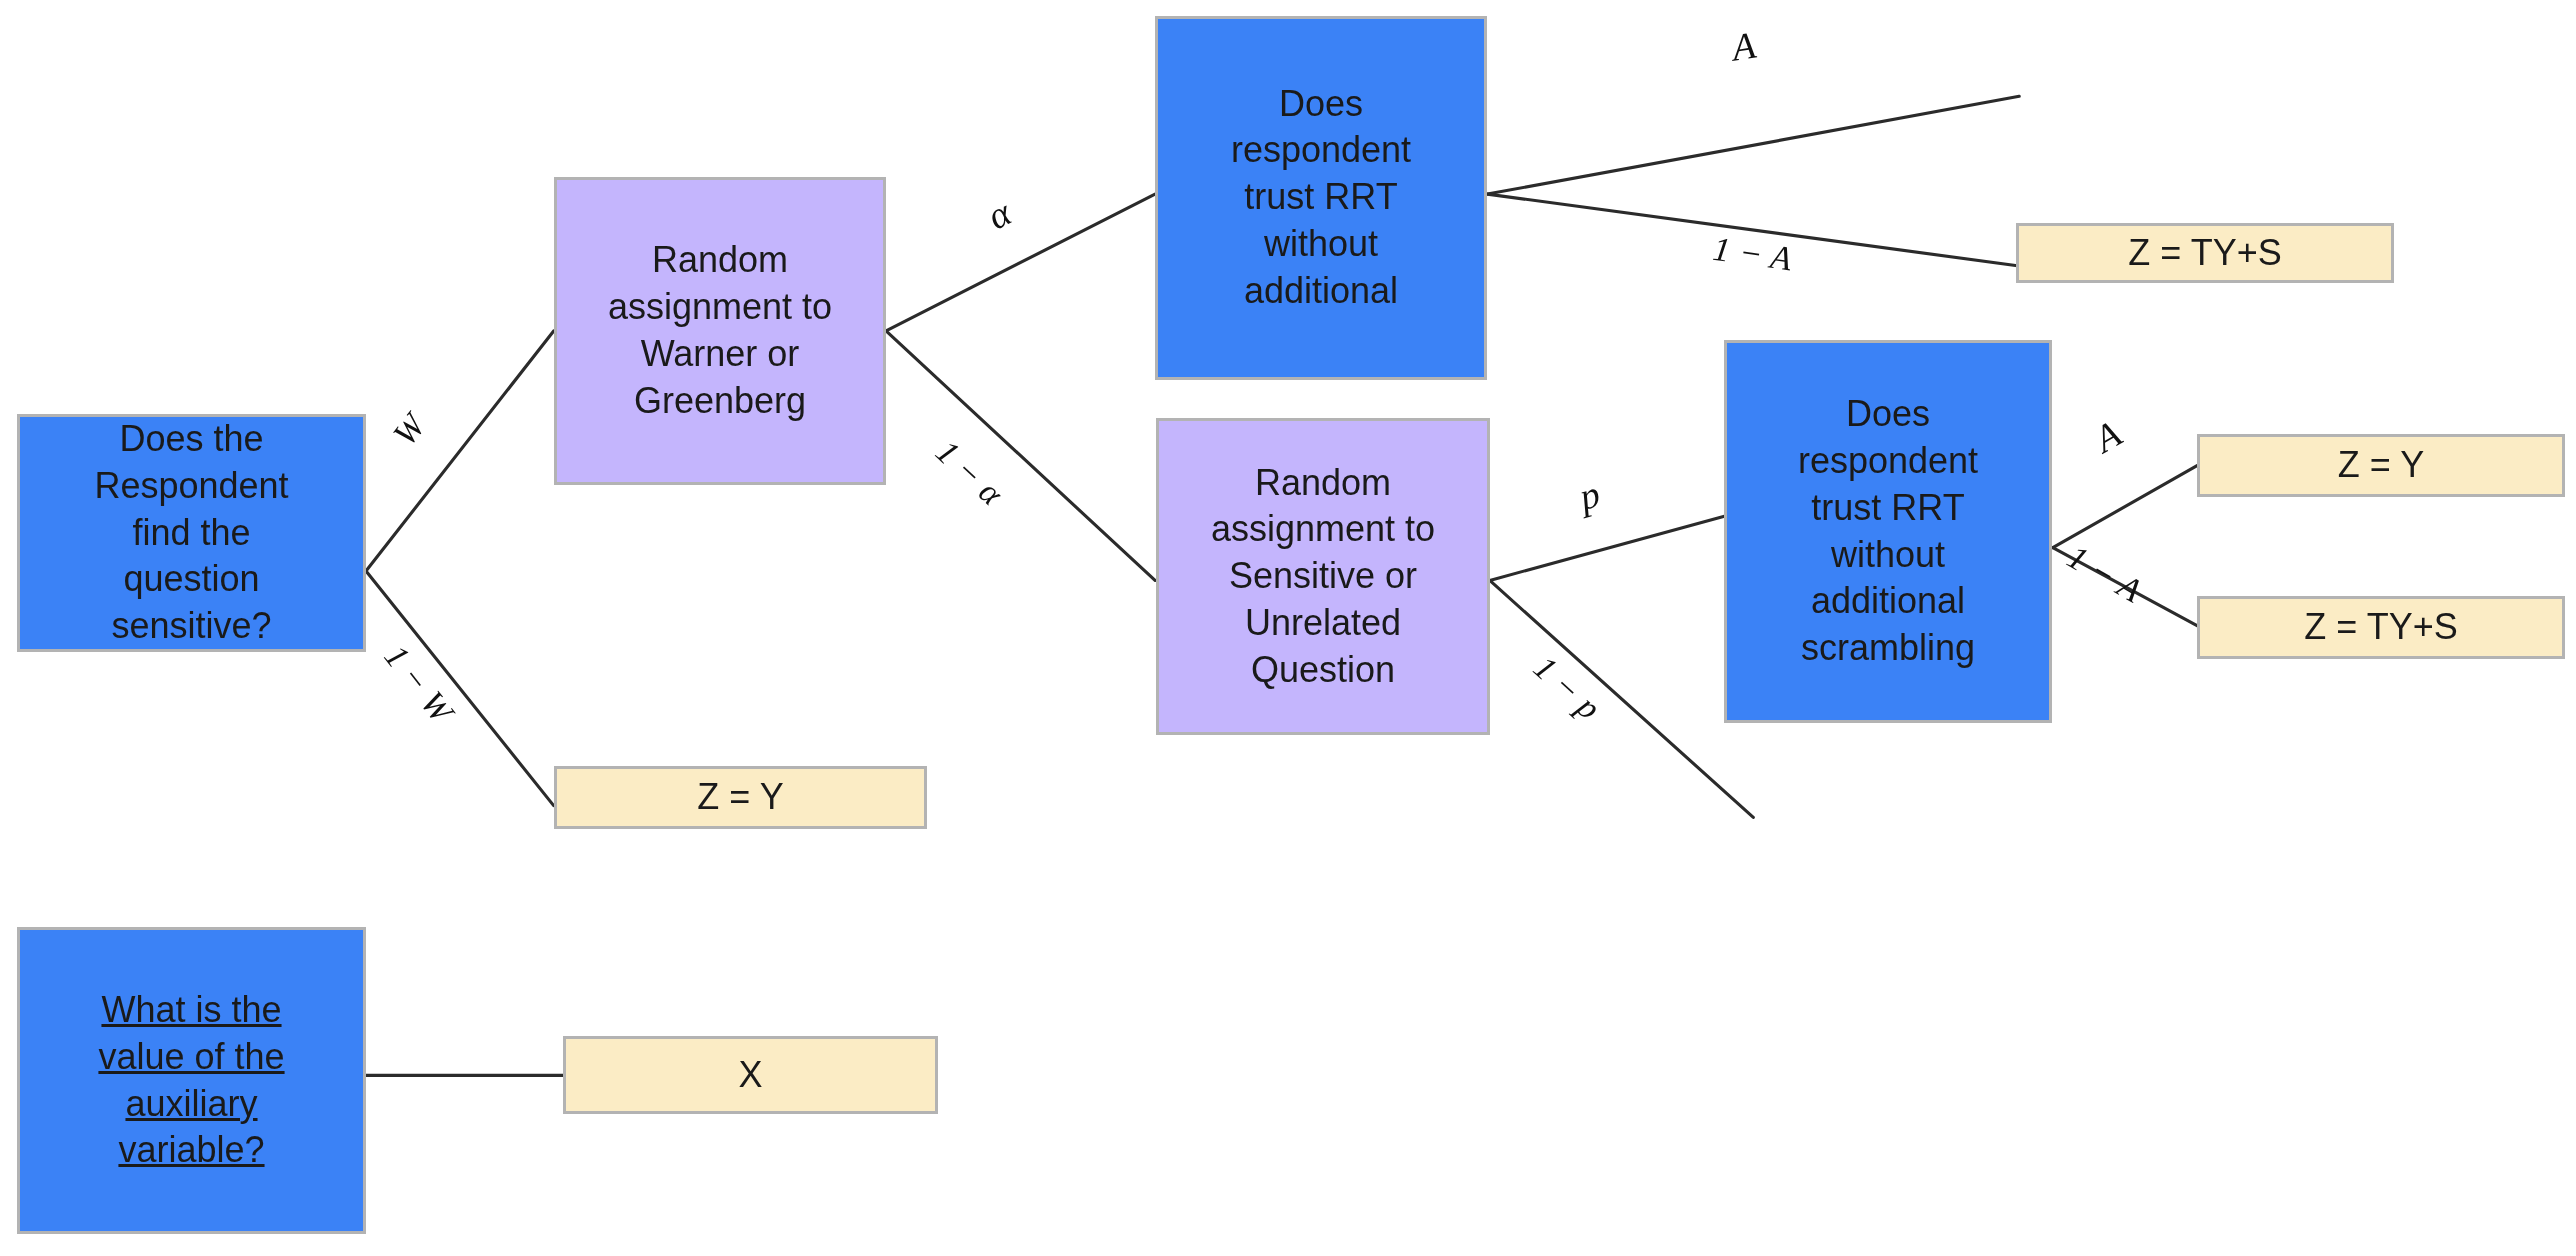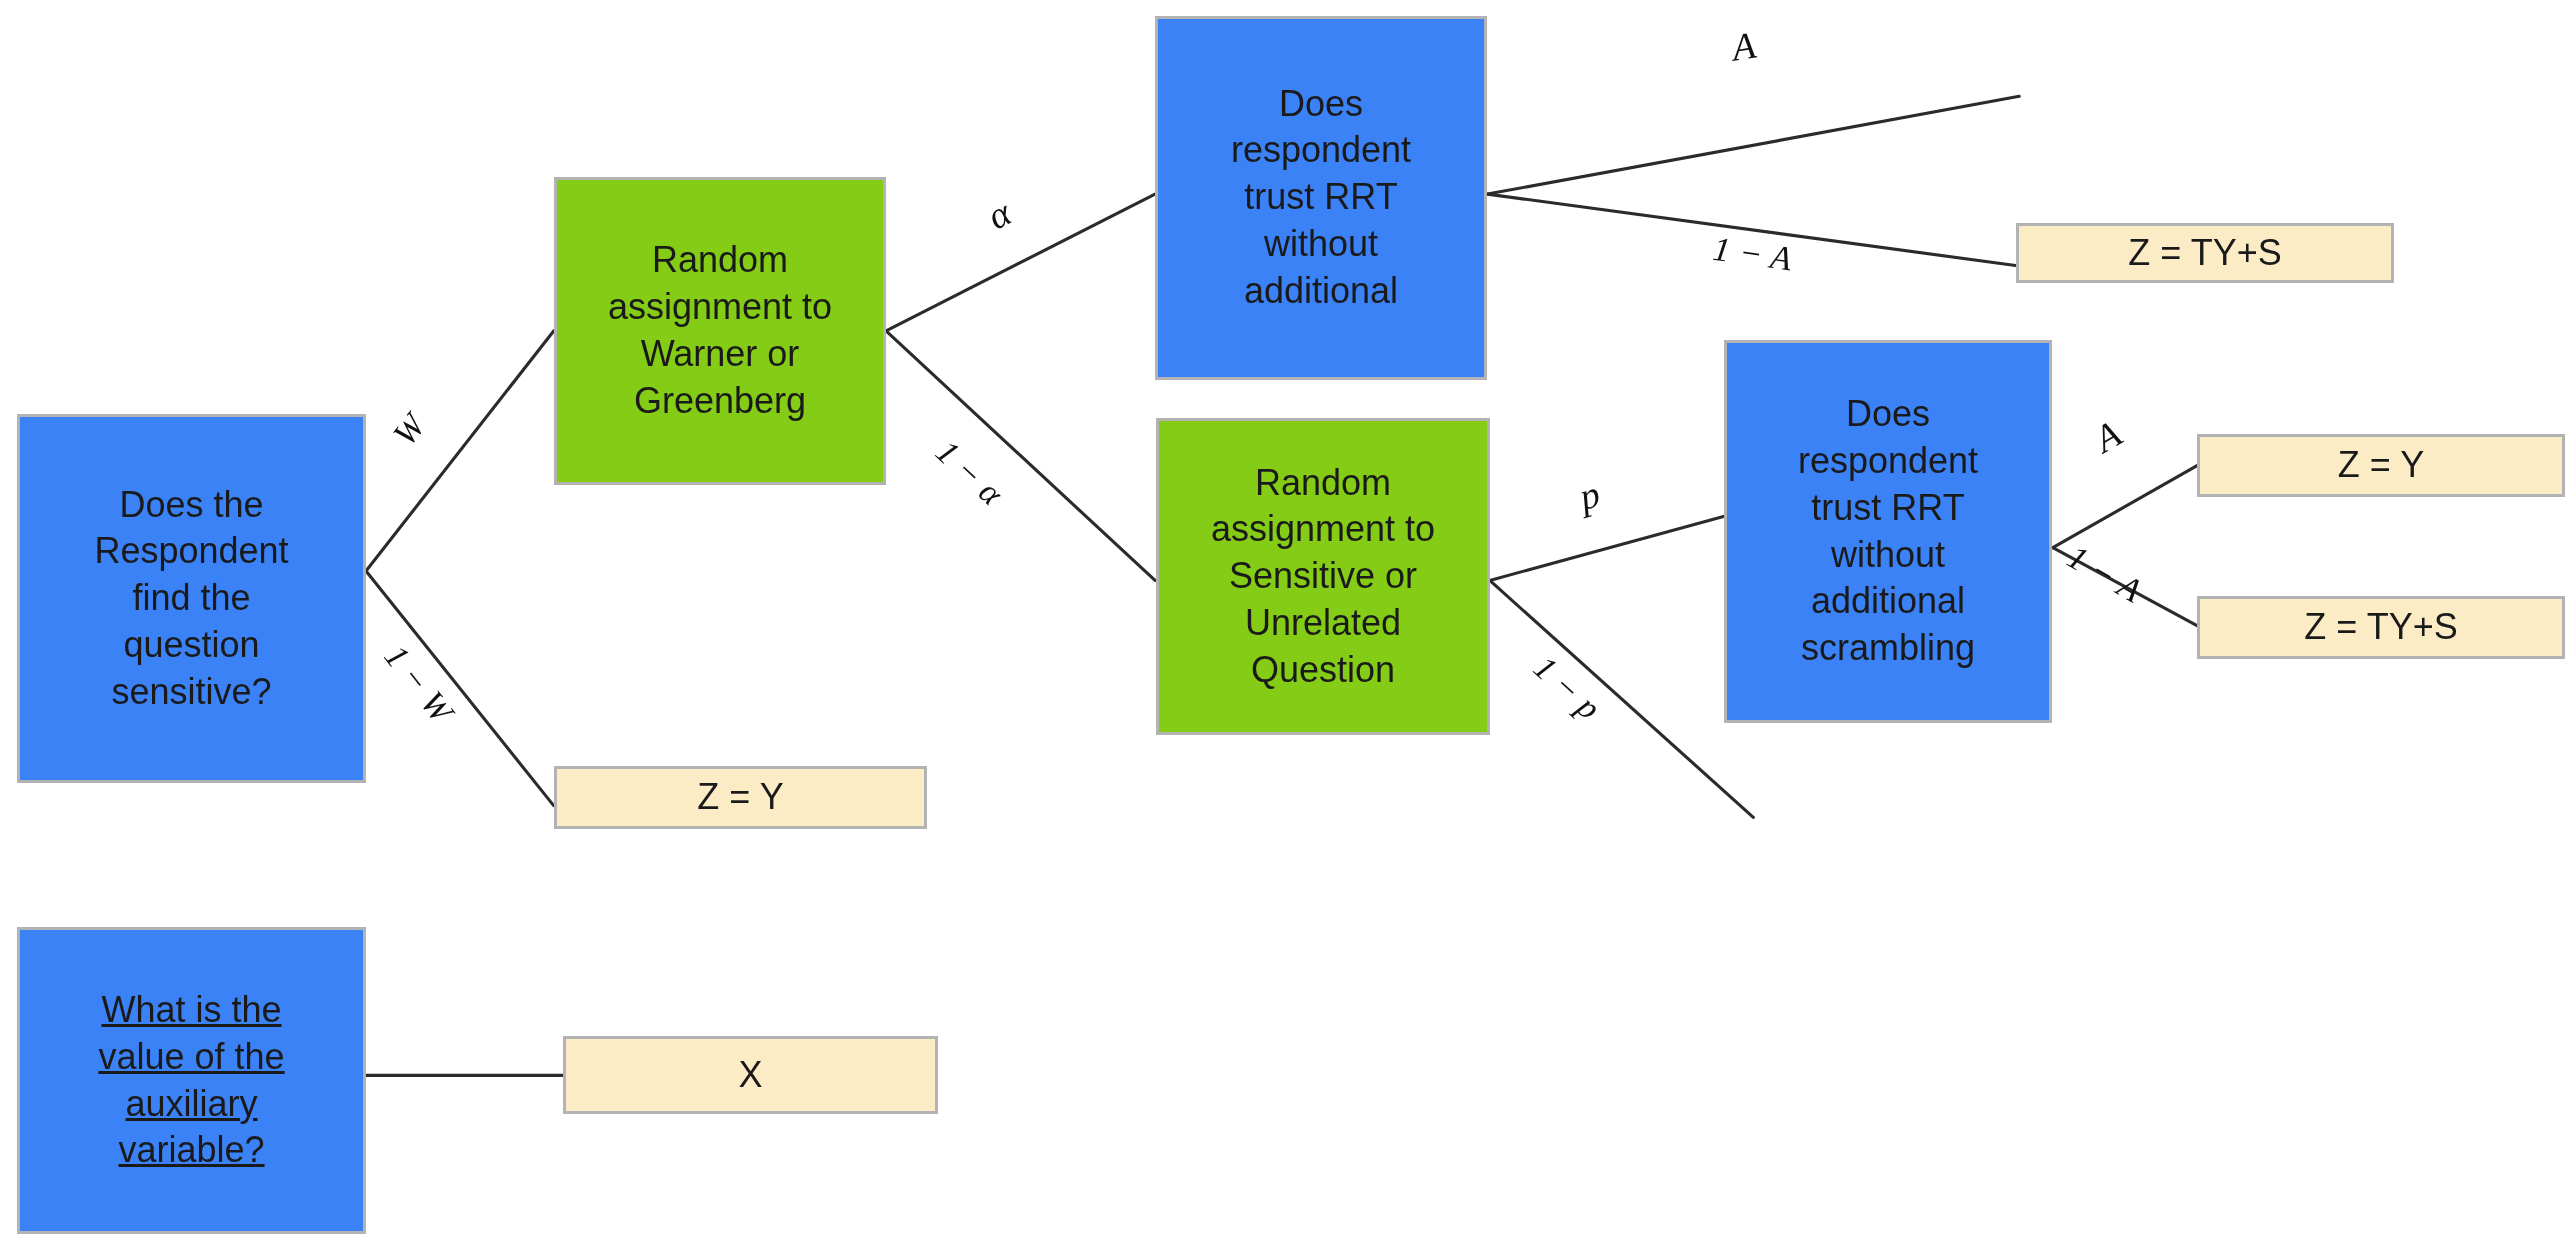--- a/index.html
+++ b/index.html
@@ -36,21 +36,21 @@
     color: #1a1a1a;
     line-height: 1.30;
     font-family: "Liberation Sans", sans-serif;
     white-space: pre-line;
     padding: 1.6px 7.8px;
   }
   .node.decision {
     background: #3b82f6;
   }
   .node.random {
-    background: #84cc16;
+    background: #c4b5fd;
   }
   .node.outcome {
     background: #fbecc5;
   }
   .edge-label {
     position: absolute;
     font-family: "Liberation Serif", serif;
     font-style: italic;
     font-size: 34px;
     color: #111111;
@@ -84,21 +84,21 @@
       <line x1="1905" y1="742" x2="2242" y2="1045"></line>
 
       <line x1="2625" y1="700" x2="2810" y2="595"></line>
 
       <line x1="2625" y1="700" x2="2810" y2="800"></line>
 
       <line x1="468" y1="1375" x2="720" y2="1375"></line>
     </g>
   </svg>
 
-  <div class="node decision" style="left:17px; top:414px; width:349px; height:369px; font-size:36px;">Does the
+  <div class="node decision" style="left:17px; top:414px; width:349px; height:238px; font-size:36px;">Does the
 Respondent
 find the
 question
 sensitive?</div>
 
   <div class="node random" style="left:554px; top:177px; width:332px; height:308px; font-size:36px;">Random
 assignment to
 Warner or
 Greenberg</div>
 

